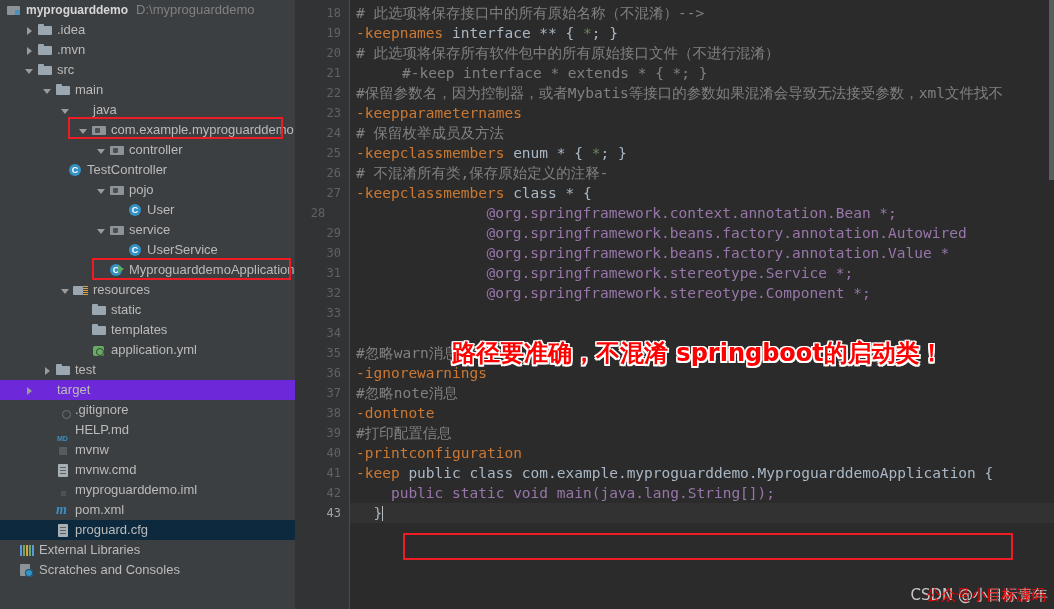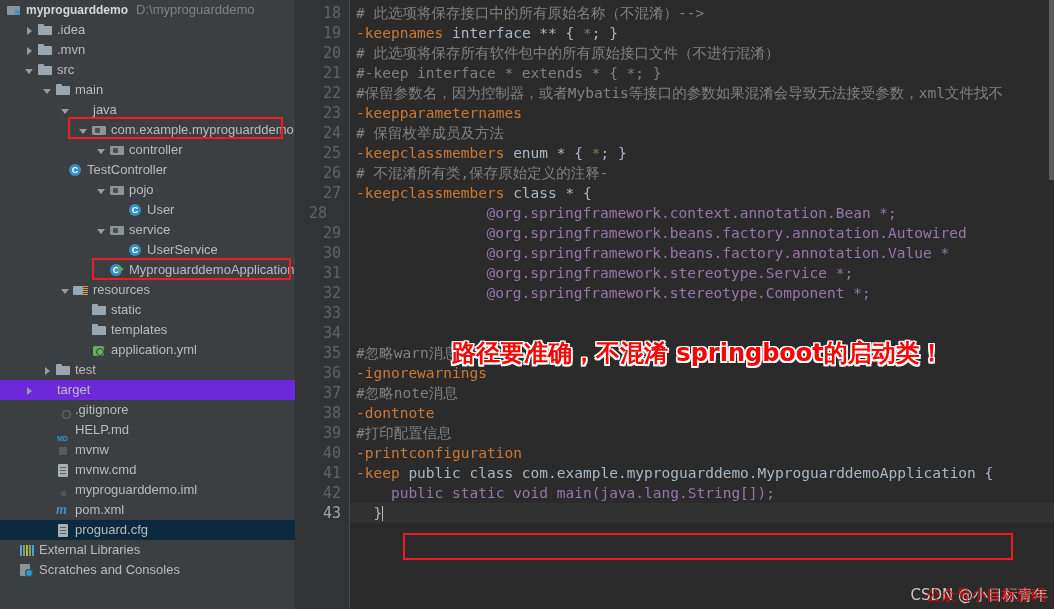--- a/index.html
+++ b/index.html
@@ -312,21 +312,21 @@
     background: #313335;
   }
   .gline {
     position: absolute;
     right: 8px;
     width: 46px;
     height: 20px;
     line-height: 20px;
     text-align: right;
     font-family: "DejaVu Sans Mono", monospace;
-    font-size: 15px;
+    font-size: 12px;
     color: #606366;
   }
   .gline.cur { color: #a4a3a3; }
   #gutter-sep {
     position: absolute;
     left: 54px; top: 0;
     width: 1px; height: 609px;
     background: #4b4b4b;
   }
   #code {
@@ -586,21 +586,21 @@
         <div class="gline" style="top: 443px;">40</div>
         <div class="gline" style="top: 463px;">41</div>
         <div class="gline" style="top: 483px;">42</div>
         <div class="gline cur" style="top: 503px;">43</div>
       </div>
     <div id="gutter-sep"></div>
     <div id="code">
         <div class="cline" style="top: 3px; padding-left: 6px;"><span class="tk-cmt"># 此选项将保存接口中的所有原始名称（不混淆）--&gt;</span></div>
         <div class="cline" style="top: 23px; padding-left: 6px;"><span class="tk-key">-keepnames</span><span class="tk-op"> interface </span><span class="tk-op">** { </span><span class="tk-star">*</span><span class="tk-op">; }</span></div>
         <div class="cline" style="top: 43px; padding-left: 6px;"><span class="tk-cmt"># 此选项将保存所有软件包中的所有原始接口文件（不进行混淆）</span></div>
-        <div class="cline" style="top: 63px; padding-left: 6px;"><span class="tk-cmt">#-keep interface * extends * { *; }</span></div>
+        <div class="cline" style="top: 63px; padding-left: 6px; margin-left: 46px;"><span class="tk-cmt">#-keep interface * extends * { *; }</span></div>
         <div class="cline" style="top: 83px; padding-left: 6px;"><span class="tk-cmt">#保留参数名，因为控制器，或者Mybatis等接口的参数如果混淆会导致无法接受参数，xml文件找不</span></div>
         <div class="cline" style="top: 103px; padding-left: 6px;"><span class="tk-key">-keepparameternames</span></div>
         <div class="cline" style="top: 123px; padding-left: 6px;"><span class="tk-cmt"># 保留枚举成员及方法</span></div>
         <div class="cline" style="top: 143px; padding-left: 6px;"><span class="tk-key">-keepclassmembers</span><span class="tk-op"> enum * { </span><span class="tk-star">*</span><span class="tk-op">; }</span></div>
         <div class="cline" style="top: 163px; padding-left: 6px;"><span class="tk-cmt"># 不混淆所有类,保存原始定义的注释-</span></div>
         <div class="cline" style="top: 183px; padding-left: 6px;"><span class="tk-key">-keepclassmembers</span><span class="tk-op"> class * {</span></div>
         <div class="cline" style="top: 203px; padding-left: 136.5px;"><span class="tk-ann">@org.springframework.context.annotation.Bean *;</span></div>
         <div class="cline" style="top: 223px; padding-left: 136.5px;"><span class="tk-ann">@org.springframework.beans.factory.annotation.Autowired</span></div>
         <div class="cline" style="top: 243px; padding-left: 136.5px;"><span class="tk-ann">@org.springframework.beans.factory.annotation.Value *</span></div>
         <div class="cline" style="top: 263px; padding-left: 136.5px;"><span class="tk-ann">@org.springframework.stereotype.Service *;</span></div>

